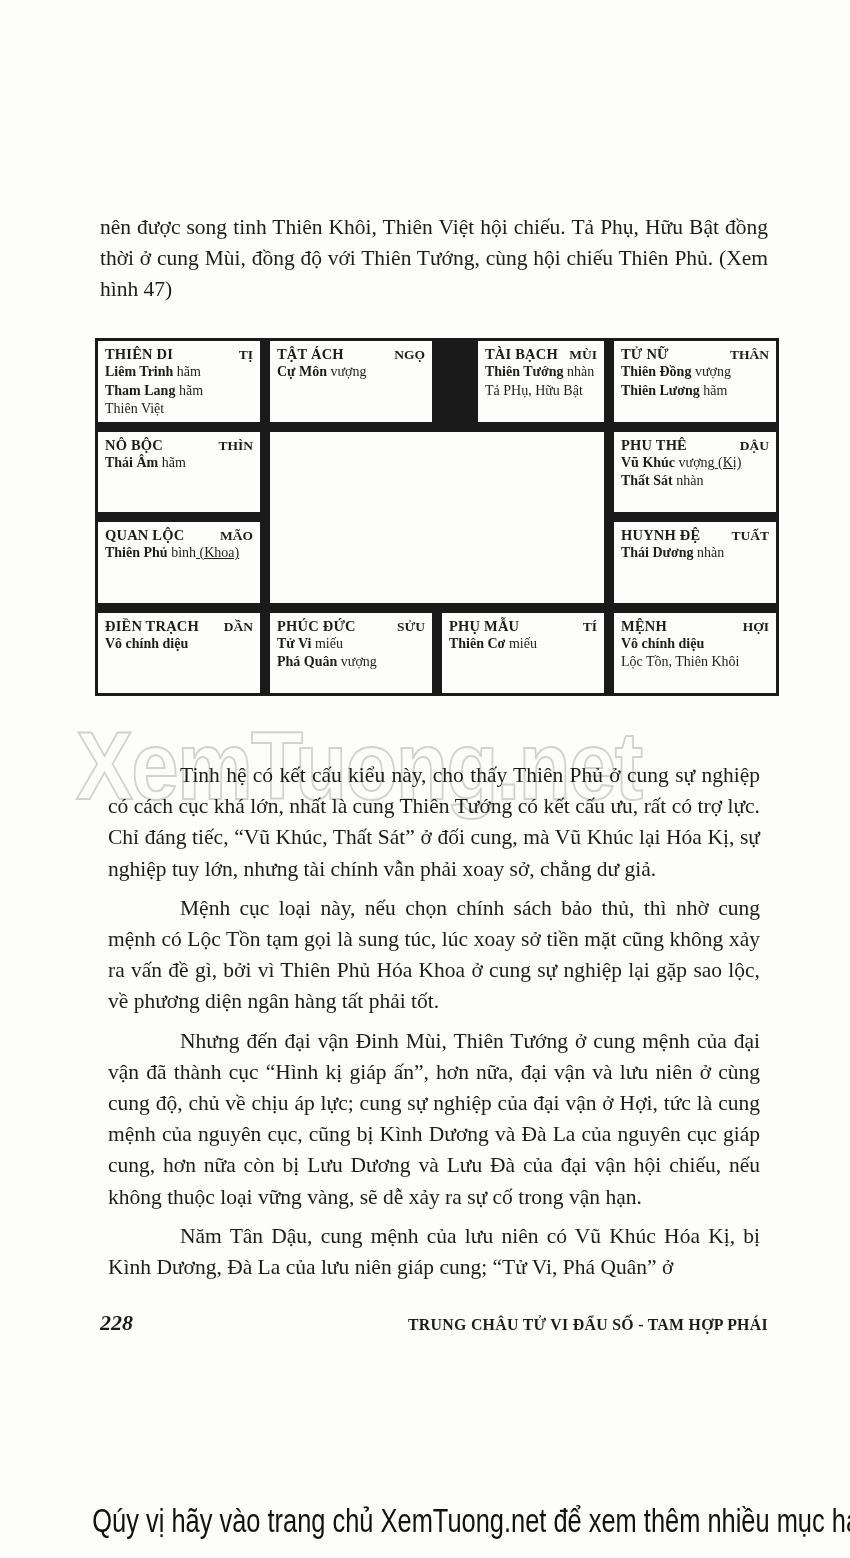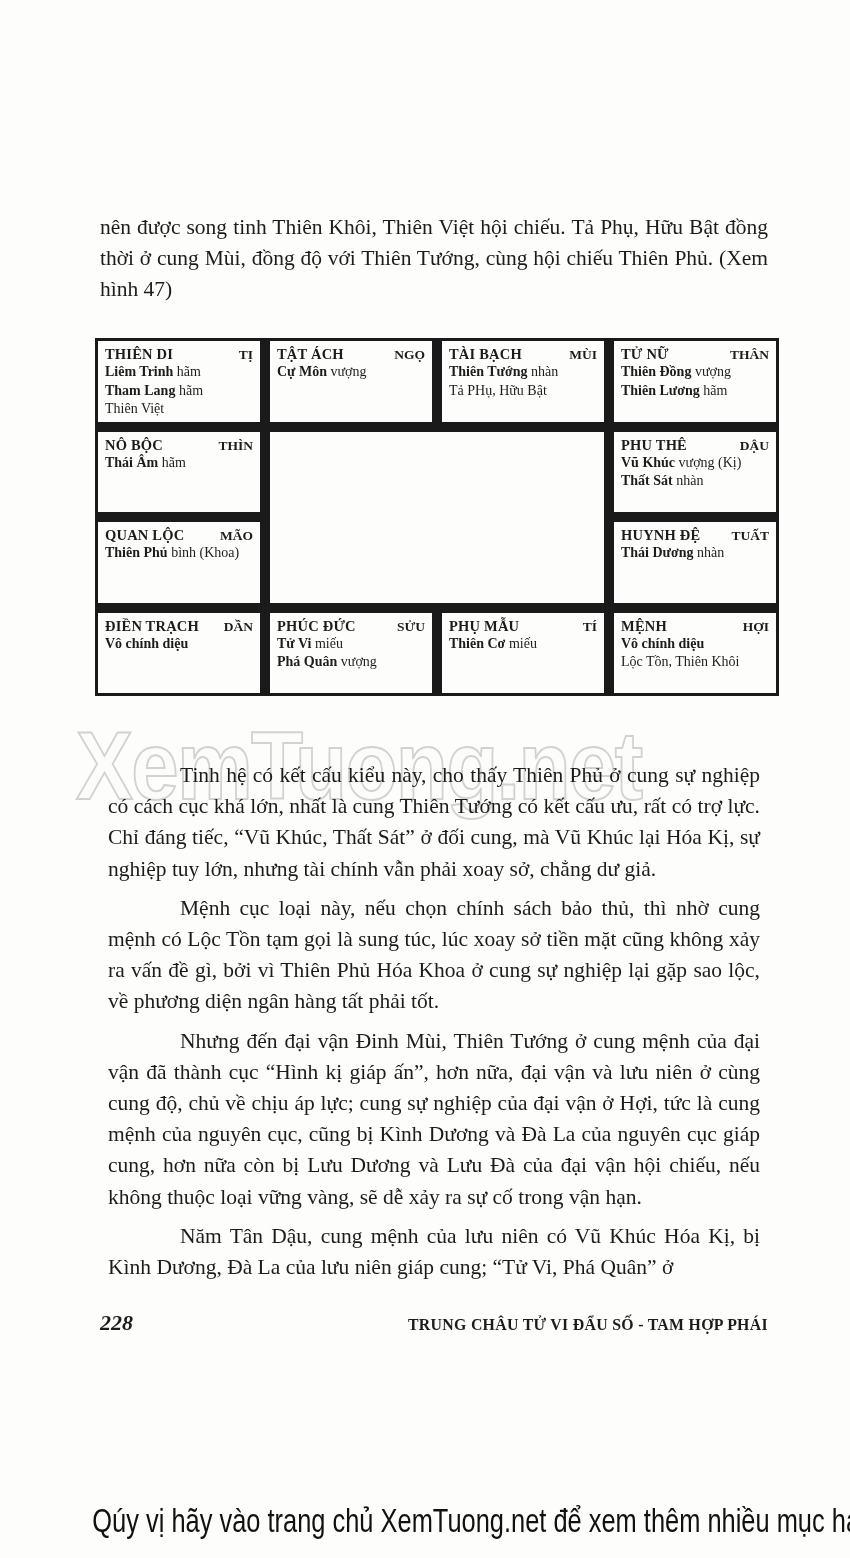--- a/index.html
+++ b/index.html
@@ -14,21 +14,21 @@
   .chart-grid{width:100%;height:100%;display:grid;box-sizing:border-box;
               grid-template-columns:repeat(4,1fr);grid-template-rows:repeat(4,1fr);
               background:#1a1a1a;gap:10px;border:0px;outline:2px solid #1a1a1a;outline-offset:0px;}
   .cell{background:#fdfdfc;padding:5px 7px;box-sizing:border-box;overflow:hidden;}
   .cell-head{display:flex;justify-content:space-between;align-items:baseline;}
   .palace{font-weight:bold;font-size:14.5px;letter-spacing:0.2px;}
   .branch{font-size:13.5px;font-weight:bold;}
   .star-line{font-size:14px;line-height:18.5px;}
   .star-name{font-weight:bold;}
   .star-status{}
-  .star-note{font-style:normal;font-weight:normal;}
+  .star-note{font-style:normal;font-weight:normal;text-decoration:underline;}
   .center-cell{background:#fdfdfc;}
   
   .caption{position:absolute;left:95px;top:701px;width:684px;text-align:center;
            font-size:21px;letter-spacing:0.5px;}
   
   .watermark{position:absolute;left:76px;top:710px;width:760px;height:110px;z-index:1;
              font-family:"Liberation Sans", sans-serif;font-size:97px;font-weight:bold;
              color:rgba(250,250,250,0.35);-webkit-text-stroke:2px #d2d2d2;
              transform:scaleX(0.88);transform-origin:left top;white-space:nowrap;
              letter-spacing:-2px;pointer-events:none;}
@@ -66,21 +66,21 @@
           <div class="star-line"><span class="star-name">Tham Lang</span><span class="star-status"> hãm</span></div>
           <div class="star-line">Thiên Việt</div>
         </div>
         <div class="cell" style="grid-area: 1 / 2;">
           <div class="cell-head">
             <span class="palace">TẬT ÁCH</span>
             <span class="branch">NGỌ</span>
           </div>
           <div class="star-line"><span class="star-name">Cự Môn</span><span class="star-status"> vượng</span></div>
         </div>
-        <div class="cell" style="grid-area: 1 / 3;">
+        <div class="cell" style="grid-area: 1 / 3; margin-left: 36px;">
           <div class="cell-head">
             <span class="palace">TÀI BẠCH</span>
             <span class="branch">MÙI</span>
           </div>
           <div class="star-line"><span class="star-name">Thiên Tướng</span><span class="star-status"> nhàn</span></div>
           <div class="star-line">Tả PHụ, Hữu Bật</div>
         </div>
         <div class="cell" style="grid-area: 1 / 4;">
           <div class="cell-head">
             <span class="palace">TỬ NỮ</span>

